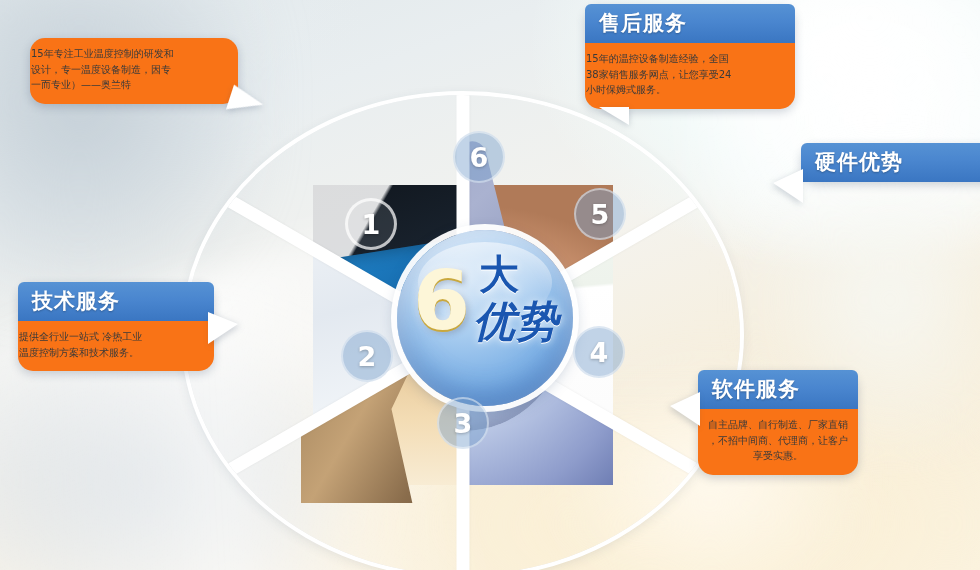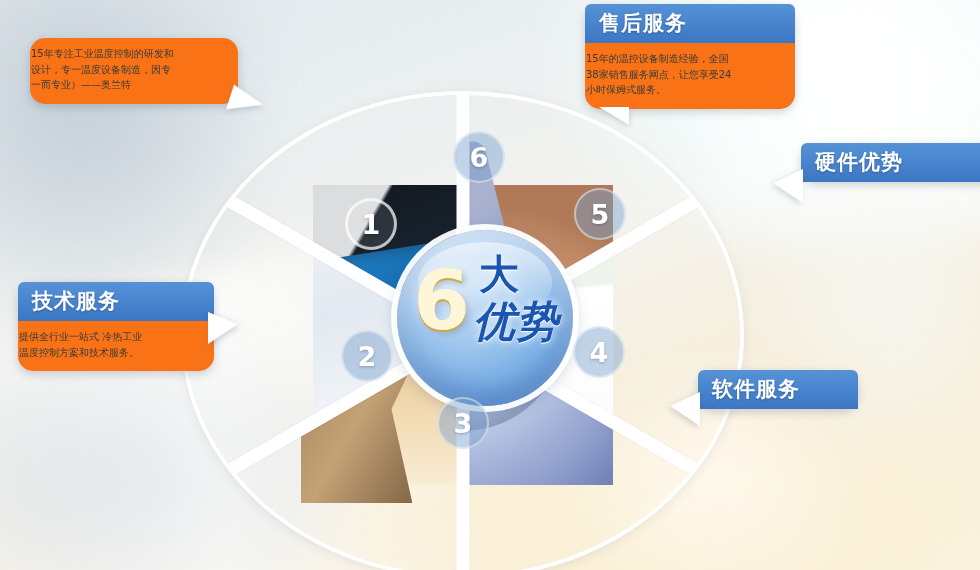--- a/index.html
+++ b/index.html
@@ -367,20 +367,23 @@
     <div class="tail"></div>
   </div>
 
   <div class="callout" id="c-hw">
     <div class="hdr">硬件优势</div>
     <div class="tail"></div>
   </div>
 
   <div class="callout" id="c-sw">
     <div class="hdr">软件服务</div>
+    <div class="bdy">自主品牌、自行制造、厂家直销
+，不招中间商、代理商，让客户
+享受实惠。</div>
     <div class="tail"></div>
   </div>
 
 
   <div class="callout" id="c-tech">
     <div class="hdr">技术服务</div>
     <div class="bdy">提供全行业一站式      冷热工业
 温度控制方案和技术服务。</div>
     <div class="tail"></div>
   </div>

